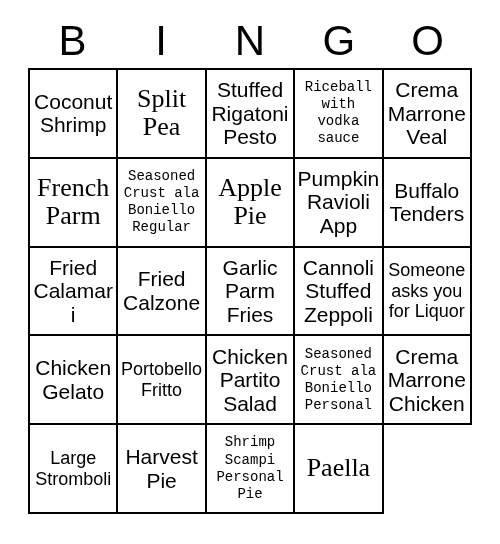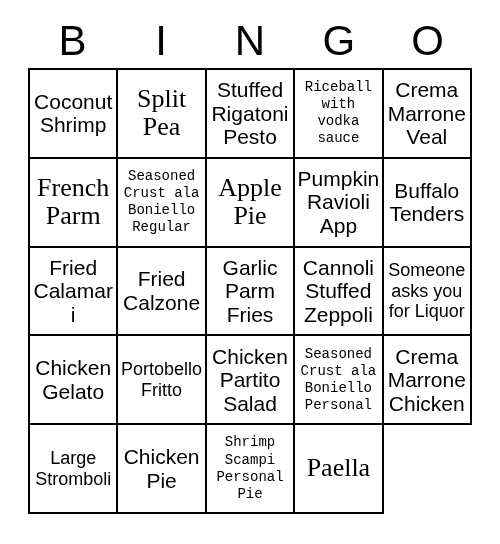--- a/index.html
+++ b/index.html
@@ -150,21 +150,21 @@
         <span class="cell-text">Seasoned Crust ala Boniello Personal</span>
       </div>
 
     <div class="cell size-lg">
         <span class="cell-text">Crema Marrone Chicken</span>
       </div>
     <div class="cell size-md">
         <span class="cell-text">Large Stromboli</span>
       </div>
     <div class="cell size-lg">
-        <span class="cell-text">Chicken Pie</span>
+        <span class="cell-text">Harvest Pie</span>
       </div>
     <div class="cell size-sm">
         <span class="cell-text">Shrimp Scampi Personal Pie</span>
       </div>
     <div class="cell size-xl">
         <span class="cell-text">Paella</span>
       </div>
 
   </div>
 </div>

